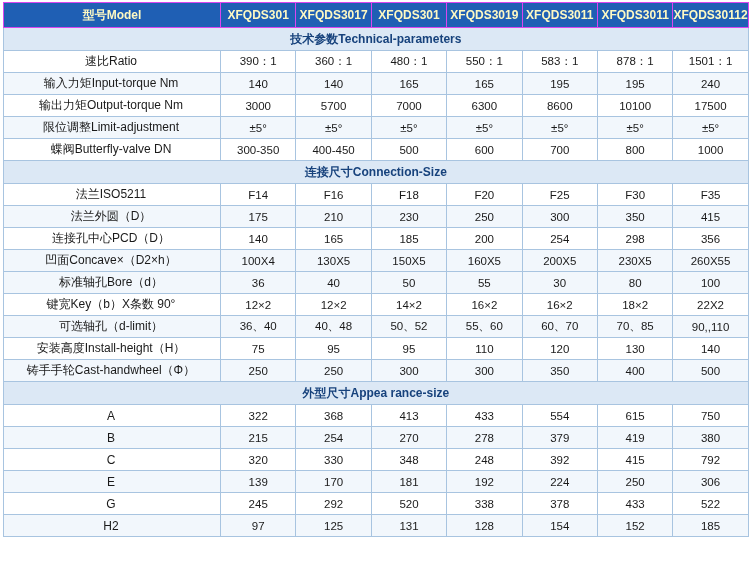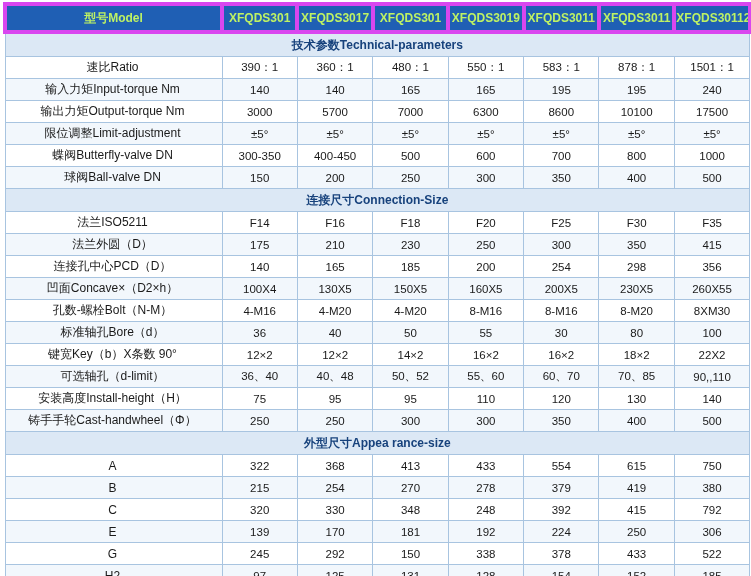--- a/index.html
+++ b/index.html
@@ -33,24 +33,24 @@
     height: 21px;
     text-align: center;
     vertical-align: middle;
     font-weight: normal;
     overflow: hidden;
     white-space: nowrap;
   }
   
   tr.header td {
     background: #1f5fb4;
-    color: #bef264;
+    color: #fef9c3;
     font-weight: bold;
     font-size: 12px;
-    border: 4px solid #d946ef;
+    border: 1px solid #d946ef;
     height: 24px;
   }
   tr.header td.firstcol {
     background: #1f5fb4;
   }
   
   tr.section td {
     background: #dce8f5;
     color: #17427c;
     font-weight: bold;
@@ -145,30 +145,20 @@
         <tr>
           <td class="label">蝶阀Butterfly-valve DN</td>
           <td class="val">300-350</td>
           <td class="val">400-450</td>
           <td class="val">500</td>
           <td class="val">600</td>
           <td class="val">700</td>
           <td class="val">800</td>
           <td class="val">1000</td>
         </tr>
-        <tr class="alt">
-          <td class="label">球阀Ball-valve DN</td>
-          <td class="val">150</td>
-          <td class="val">200</td>
-          <td class="val">250</td>
-          <td class="val">300</td>
-          <td class="val">350</td>
-          <td class="val">400</td>
-          <td class="val">500</td>
-        </tr>
         <tr class="section">
           <td colspan="8">连接尺寸Connection-Size</td>
         </tr>
         <tr>
           <td class="label">法兰ISO5211</td>
           <td class="val">F14</td>
           <td class="val">F16</td>
           <td class="val">F18</td>
           <td class="val">F20</td>
           <td class="val">F25</td>
@@ -198,30 +188,20 @@
         <tr class="alt">
           <td class="label">凹面Concave×（D2×h）</td>
           <td class="val">100X4</td>
           <td class="val">130X5</td>
           <td class="val">150X5</td>
           <td class="val">160X5</td>
           <td class="val">200X5</td>
           <td class="val">230X5</td>
           <td class="val">260X55</td>
         </tr>
-        <tr>
-          <td class="label">孔数-螺栓Bolt（N-M）</td>
-          <td class="val">4-M16</td>
-          <td class="val">4-M20</td>
-          <td class="val">4-M20</td>
-          <td class="val">8-M16</td>
-          <td class="val">8-M16</td>
-          <td class="val">8-M20</td>
-          <td class="val">8XM30</td>
-        </tr>
         <tr class="alt">
           <td class="label">标准轴孔Bore（d）</td>
           <td class="val">36</td>
           <td class="val">40</td>
           <td class="val">50</td>
           <td class="val">55</td>
           <td class="val">30</td>
           <td class="val">80</td>
           <td class="val">100</td>
         </tr>
@@ -305,21 +285,21 @@
           <td class="val">181</td>
           <td class="val">192</td>
           <td class="val">224</td>
           <td class="val">250</td>
           <td class="val">306</td>
         </tr>
         <tr>
           <td class="label">G</td>
           <td class="val">245</td>
           <td class="val">292</td>
-          <td class="val">150</td>
+          <td class="val">520</td>
           <td class="val">338</td>
           <td class="val">378</td>
           <td class="val">433</td>
           <td class="val">522</td>
         </tr>
         <tr class="alt">
           <td class="label">H2</td>
           <td class="val">97</td>
           <td class="val">125</td>
           <td class="val">131</td>

